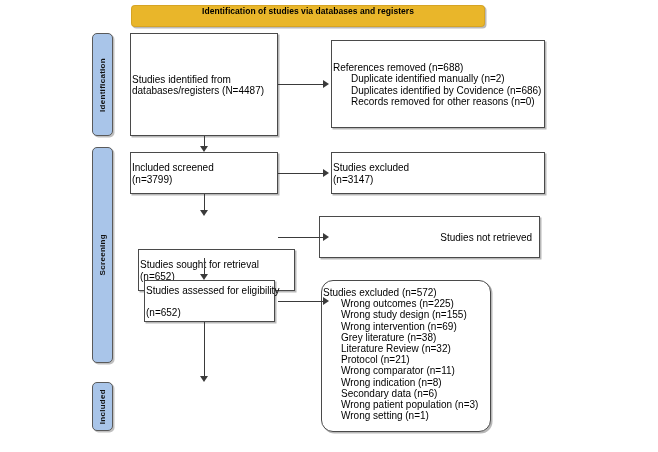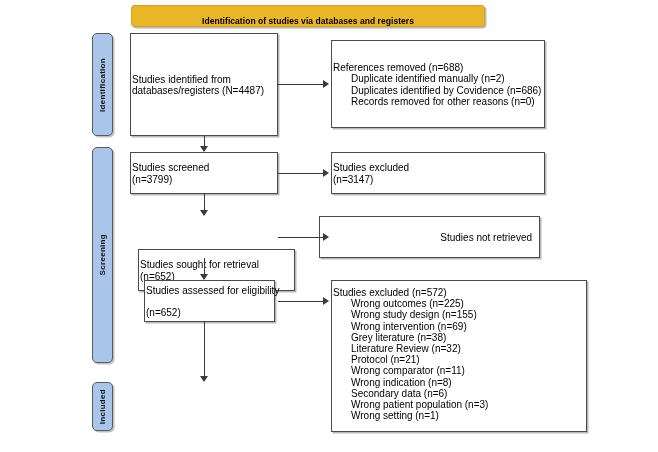--- a/index.html
+++ b/index.html
@@ -21,21 +21,21 @@
     position: absolute;
     left: 131px;
     top: 5px;
     width: 354px;
     height: 22px;
     background: #E9B62A;
     border: 1px solid #C9992098;
     border-radius: 4px;
     box-shadow: 1.5px 1.5px 0 rgba(130,130,130,0.55);
     display: flex;
-    align-items: flex-end;
+    align-items: flex-start;
     justify-content: center;
     color: #000000;
     font-size: 8.5px;
     font-weight: bold;
     letter-spacing: 0.05px;
     box-sizing: border-box;
   }
 
   
   .stage-label {
@@ -87,21 +87,21 @@
   #box-identified     { left: 130px; top: 33px;  width: 148px; height: 103px; }
   #box-screened       { left: 130px; top: 152px; width: 148px; height: 42px;  }
   #box-sought         { left: 138px; top: 216px; width: 157px; height: 42px; margin-top: 33px;  }
   #box-assessed       { left: 144px; top: 280px; width: 131px; height: 42px; gap: 10px;  }
   #box-included       { left: 130px; top: 382px; width: 148px; height: 42px;  }
 
   
   #box-removed        { left: 331px; top: 40px;  width: 214px; height: 88px;  }
   #box-excl-screen    { left: 331px; top: 152px; width: 214px; height: 42px;  }
   #box-not-retrieved  { left: 319px; top: 216px; width: 221px; height: 42px; align-items: flex-end;  }
-  #box-excl-elig      { left: 331px; top: 280px; width: 256px; height: 152px; }
+  #box-excl-elig      { left: 321px; top: 280px; width: 170px; height: 152px; border-radius: 12px; }
 
   
   .conn {
     position: absolute;
     background: #3A3A3A;
   }
   .conn.h { height: 1px; }
   .conn.v { width: 1px; }
 
   .arrow-right {
@@ -150,21 +150,21 @@
     <div class="line indent">Records removed for other reasons (n=0)</div>
   </div>
 
   <div class="conn h" style="left:278px; top:84px; width:45px;"></div>
   <div class="arrow-right" style="left:323px; top:80px;"></div>
 
   <div class="conn v" style="left:204px; top:136px; height:10px;"></div>
   <div class="arrow-down" style="left:200px; top:146px;"></div>
 
   <div class="pbox vcenter" id="box-screened">
-    <div class="line">Studies screened</div>
+    <div class="line">Included screened</div>
     <div class="line">(n=3799)</div>
   </div>
 
   <div class="pbox vcenter" id="box-excl-screen">
     <div class="line">Studies excluded</div>
     <div class="line">(n=3147)</div>
   </div>
 
   <div class="conn h" style="left:278px; top:173px; width:45px;"></div>
   <div class="arrow-right" style="left:323px; top:169px;"></div>

